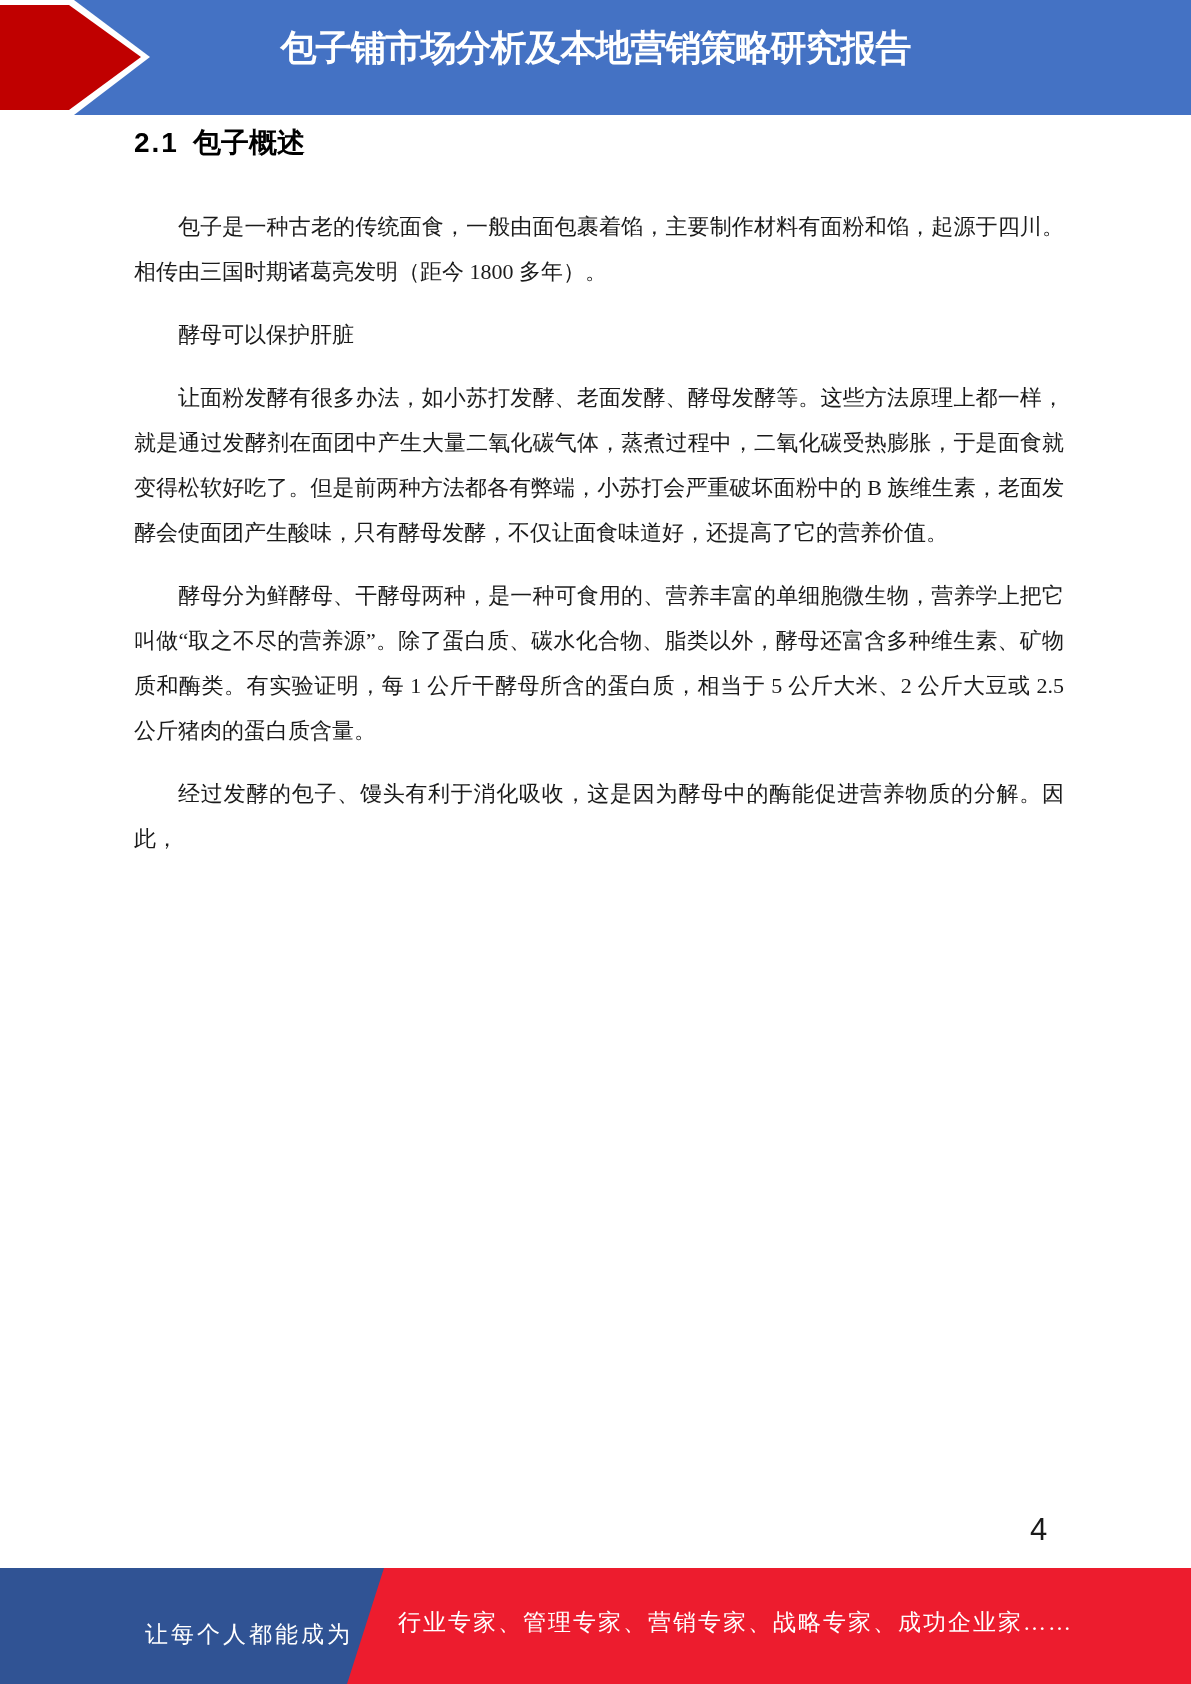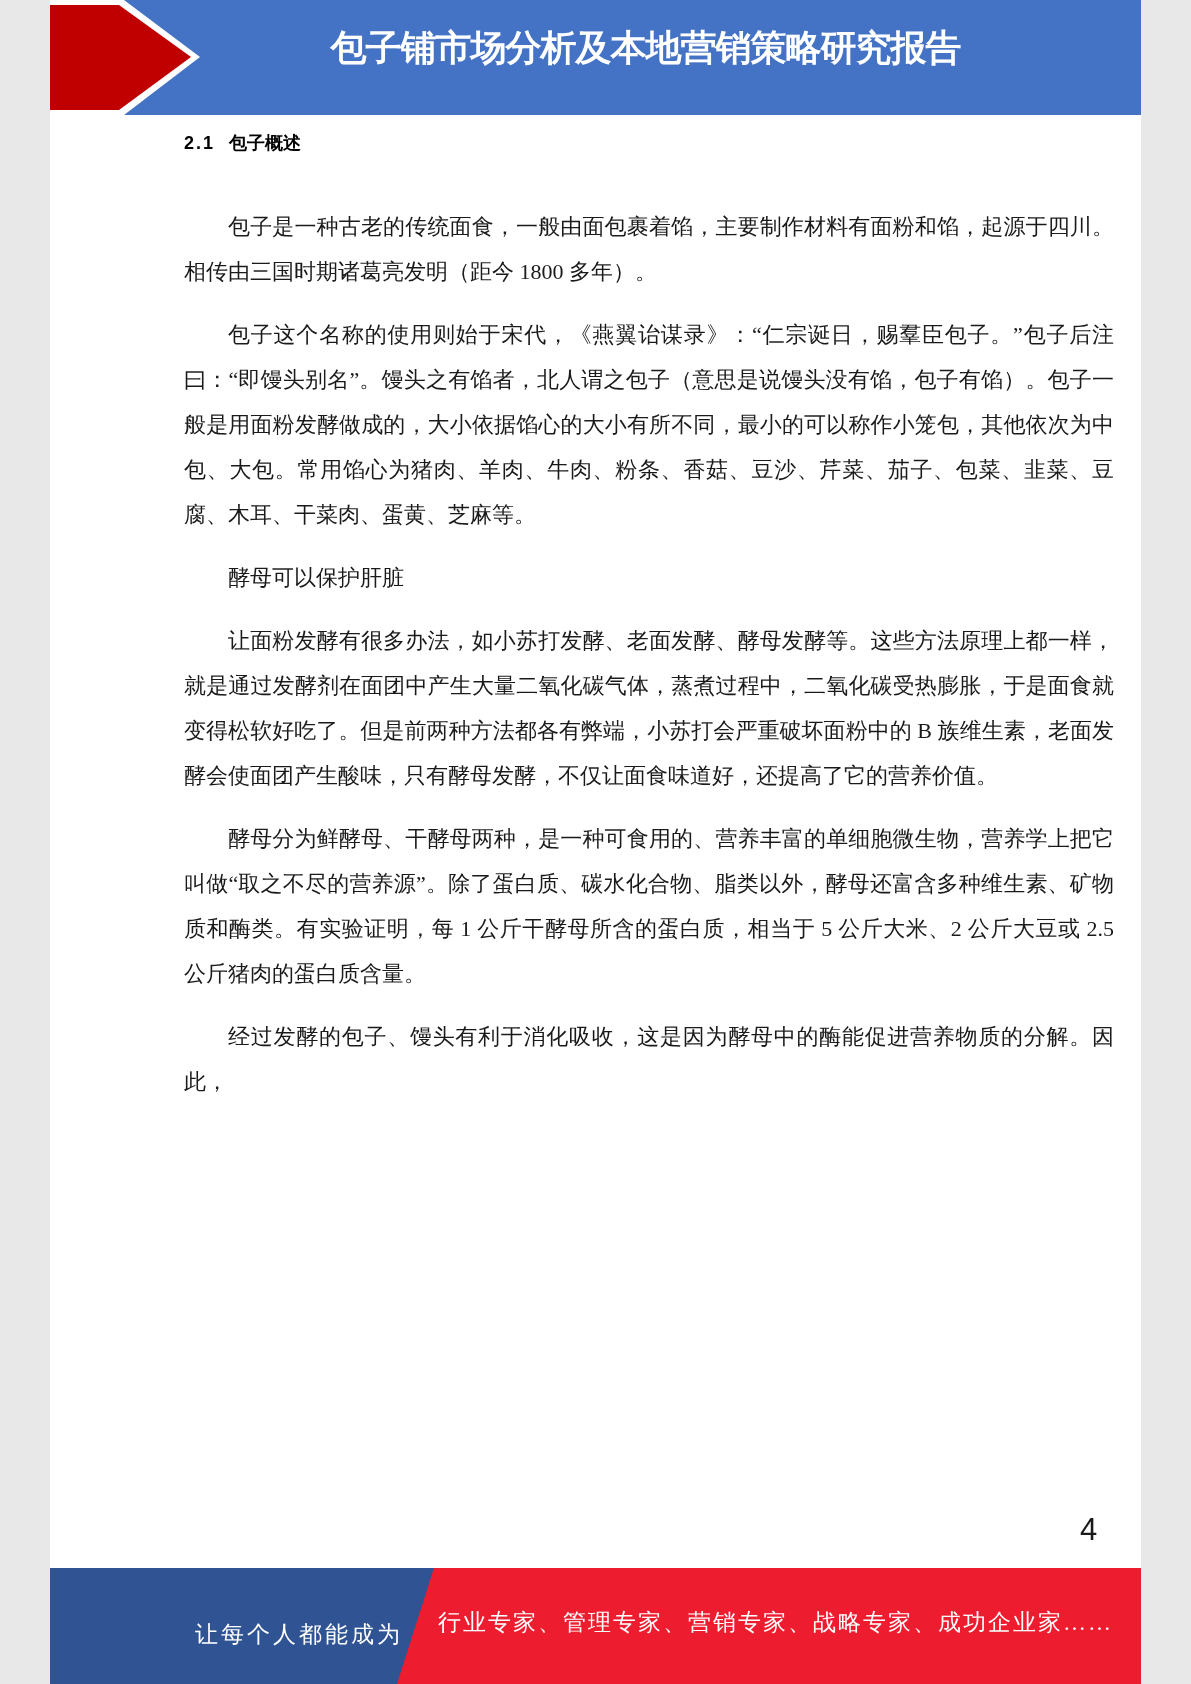--- a/index.html
+++ b/index.html
@@ -1,18 +1,18 @@
 <!DOCTYPE html>
 <html><head>
 <meta charset="utf-8">
 <style>
   html,body{margin:0;padding:0;background:#e8e8e8;}
   .page{
     position:relative;
-    width:1091px;height:1684px;
+    width:1191px;height:1684px;
     margin:0 auto;
     background:#ffffff;
     overflow:hidden;
     font-family:"Liberation Serif","DejaVu Serif",serif;
     color:#1a1a1a;
   }
   
   .banner{
     position:absolute;top:0;left:0;width:1191px;height:115px;
     background:#4472C4;
@@ -22,21 +22,21 @@
     position:absolute;top:27px;left:0;right:0;
     text-align:center;
     font-family:"Liberation Sans","DejaVu Sans",sans-serif;
     font-weight:bold;font-size:36px;line-height:42px;
     letter-spacing:-1px;color:#ffffff;
   }
   
   .section-heading{
     position:absolute;top:126px;left:134px;
     font-family:"Liberation Sans","DejaVu Sans",sans-serif;
-    font-weight:bold;font-size:18px;line-height:34px;color:#000;
+    font-weight:bold;font-size:28px;line-height:34px;color:#000;
     white-space:nowrap;
   }
   .section-heading .num{margin-right:14px;letter-spacing:2px;}
   
   .body-content{
     position:absolute;top:204px;left:134px;width:946px;
     font-size:22px;line-height:45px;
     text-align:justify;text-justify:inter-ideograph;
   }
   .body-content p{
@@ -61,21 +61,21 @@
     clip-path:polygon(0 0,384px 0,347px 100%,0 100%);
   }
   .footer-slogan-left{
     position:absolute;left:0;top:40px;width:353px;
     text-align:right;
     color:#fff;font-size:23px;letter-spacing:3px;line-height:30px;
     white-space:nowrap;
     margin-top:12px;
   }
   .footer-slogan-right{
-    position:absolute;left:388px;top:40px;
+    position:absolute;left:398px;top:40px;
     color:#fff;font-size:23px;letter-spacing:2px;line-height:30px;
     white-space:nowrap;
   }
 </style>
 </head>
 <body>
 
 <div class="page">
 
   <div class="banner" style="background-color: rgb(68, 114, 196);">
@@ -85,21 +85,20 @@
     </svg>
     <div class="banner-title">包子铺市场分析及本地营销策略研究报告</div>
   </div>
 
   <div class="section-heading">
     <span class="num">2.1</span><span>包子概述</span>
   </div>
 
   <div class="body-content">
     <p>包子是一种古老的传统面食，一般由面包裹着馅，主要制作材料有面粉和馅，起源于四川。相传由三国时期诸葛亮发明（距今 1800 多年）。</p>
-    <p>包子这个名称的使用则始于宋代，《燕翼诒谋录》：“仁宗诞日，赐羣臣包子。”包子后注曰：“即馒头别名”。馒头之有馅者，北人谓之包子（意思是说馒头没有馅，包子有馅）。包子一般是用面粉发酵做成的，大小依据馅心的大小有所不同，最小的可以称作小笼包，其他依次为中包、大包。常用馅心为猪肉、羊肉、牛肉、粉条、香菇、豆沙、芹菜、茄子、包菜、韭菜、豆腐、木耳、干菜肉、蛋黄、芝麻等。</p>
     <p>酵母可以保护肝脏</p>
     <p>让面粉发酵有很多办法，如小苏打发酵、老面发酵、酵母发酵等。这些方法原理上都一样，就是通过发酵剂在面团中产生大量二氧化碳气体，蒸煮过程中，二氧化碳受热膨胀，于是面食就变得松软好吃了。但是前两种方法都各有弊端，小苏打会严重破坏面粉中的 B 族维生素，老面发酵会使面团产生酸味，只有酵母发酵，不仅让面食味道好，还提高了它的营养价值。</p>
     <p>酵母分为鲜酵母、干酵母两种，是一种可食用的、营养丰富的单细胞微生物，营养学上把它叫做“取之不尽的营养源”。除了蛋白质、碳水化合物、脂类以外，酵母还富含多种维生素、矿物质和酶类。有实验证明，每 1 公斤干酵母所含的蛋白质，相当于 5 公斤大米、2 公斤大豆或 2.5 公斤猪肉的蛋白质含量。</p>
     <p>经过发酵的包子、馒头有利于消化吸收，这是因为酵母中的酶能促进营养物质的分解。因此，</p>
   </div>
 
   <div class="page-number">4</div>
 
   <div class="footer" style="background-color: rgb(237, 28, 46);">
     <div class="footer-left-panel" style="background-color: rgb(48, 83, 148);"></div>

